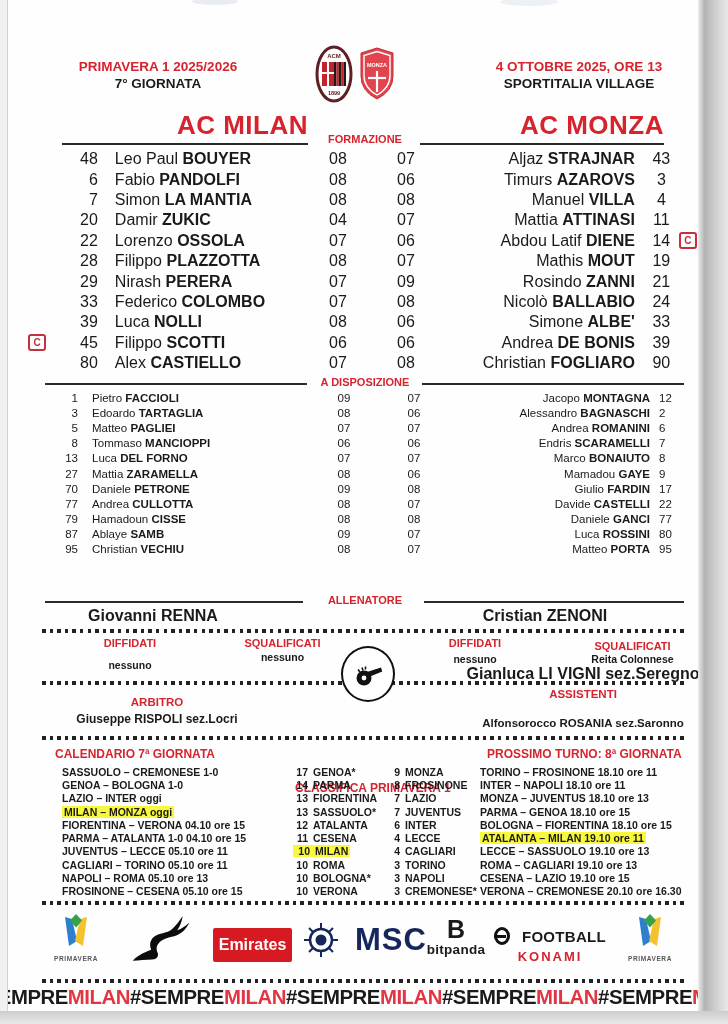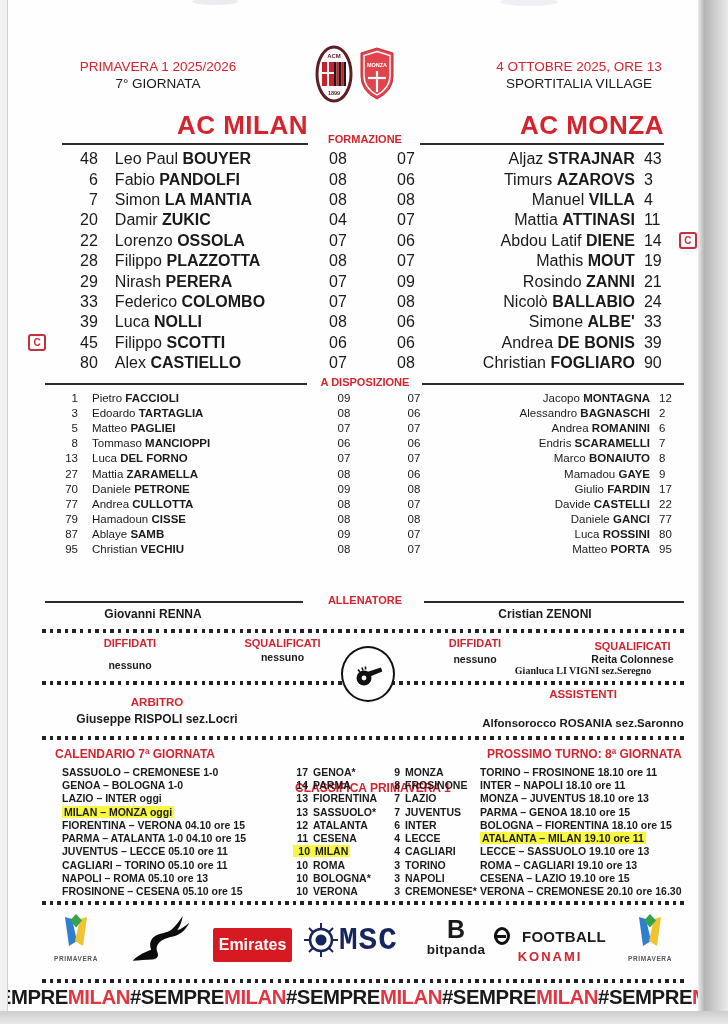--- a/index.html
+++ b/index.html
@@ -16,21 +16,21 @@
   .edge-bottom{position:absolute;left:0;bottom:0;width:100%;height:13px;z-index:6;
     background:linear-gradient(180deg,#cdcdcd,#e8e8e8);}
   .smudge{position:absolute;border-radius:50%;background:#9fb3c8;z-index:4;}
   .sm1{left:192px;top:-2px;width:46px;height:7px;opacity:.22;}
   .sm2{left:500px;top:-2px;width:58px;height:8px;opacity:.18;}
 
   .red{color:#d6242e;}
   b{font-weight:bold;}
 
   
-  .hdr{position:absolute;text-align:center;font-weight:normal;font-size:13.5px;line-height:17px;}
+  .hdr{position:absolute;text-align:center;font-weight:bold;font-size:13.5px;line-height:17px;}
   #hdr-left{top:58px;left:52px;width:212px;}
   #hdr-right{top:58px;left:462px;width:234px;}
   .crest{position:absolute;}
   #crest-milan{left:315px;top:45px;}
   #crest-monza{left:359px;top:47px;}
 
   .team-title{position:absolute;top:110px;font-size:26px;font-weight:bold;color:#d6242e;text-align:right;letter-spacing:.5px;}
   #team-home{left:62px;width:246px;}
   #team-away{left:420px;width:244px;}
   .ul{position:absolute;top:143px;height:2px;background:#2b2b2b;}
@@ -49,37 +49,37 @@
 
   
   #starters{position:absolute;top:149px;left:28px;width:676px;}
   .s-row{display:flex;height:20.4px;align-items:center;font-size:16px;white-space:nowrap;}
   .c-cap{width:28px;display:flex;align-items:center;}
   .c-hnum{width:44px;text-align:right;}
   .c-hname{width:210px;padding-left:17px;overflow:visible;}
   .c-g{width:40px;text-align:center;}
   .c-gap{width:30px;}
   .c-aname{width:216px;text-align:right;}
-  .c-anum{width:36px;padding-left:9px;}
+  .c-anum{width:36px;padding-left:9px;text-align:center;}
   .c-acap{width:26px;display:flex;align-items:center;}
   .capbox{display:inline-block;min-width:12px;height:13px;line-height:13px;border:2px solid #c5303c;border-radius:3px;
     color:#c5303c;font-weight:bold;font-style:normal;font-size:10px;text-align:center;padding:0 1px;}
 
   
   #bench{position:absolute;top:390px;left:28px;width:676px;}
   .b-row{display:flex;height:15.2px;align-items:center;font-size:11.5px;white-space:nowrap;}
   .bc-num{width:50px;text-align:right;}
   .bc-hname{width:232px;padding-left:14px;}
   .bc-g{width:40px;text-align:center;}
   .bc-gap{width:30px;}
   .bc-aname{width:216px;text-align:right;}
   .bc-anum{width:36px;padding-left:9px;}
 
   
-  .coach{position:absolute;top:607px;font-weight:bold;font-size:12px;text-align:center;}
+  .coach{position:absolute;top:607px;font-weight:bold;font-size:16px;text-align:center;}
   #coach-home{left:38px;width:230px;}
   #coach-away{left:430px;width:230px;}
   .dot{position:absolute;height:4px;z-index:1;
     background:repeating-linear-gradient(90deg,#222 0 3.5px,transparent 3.5px 7.6px);}
   #dot1{top:629px;left:42px;width:644px;}
   #dot2{top:681px;left:42px;width:644px;}
   #dot3{top:736px;left:42px;width:644px;}
   #dot4{top:901px;left:42px;width:644px;}
   #dot5{top:979px;left:42px;width:644px;}
   .lab{position:absolute;color:#d6242e;font-weight:bold;font-size:11px;text-align:center;}
@@ -90,21 +90,21 @@
   .val{position:absolute;font-weight:bold;font-size:10.5px;text-align:center;}
   #dif-h-val{top:659px;left:75px;width:110px;}
   #squ-h-val{top:651px;left:225px;width:115px;}
   #dif-a-val{top:653px;left:420px;width:110px;}
   #squ-a-val{top:653px;left:570px;width:125px;}
   .whistle{position:absolute;left:341px;top:646px;width:50px;height:52px;background:#fff;border:2px solid #111;
     border-radius:50%;display:flex;align-items:center;justify-content:center;z-index:2;}
   #arbitro-lab{top:696px;left:90px;width:134px;font-size:11.5px;}
   #arbitro-name{top:712px;left:37px;width:240px;font-size:12px;}
   #assist-lab{top:688px;left:518px;width:130px;font-size:11.5px;}
-  #assist-1{top:665px;left:443px;width:280px;font-size:10px;font-family:Liberation Serif, serif;}
+  #assist-1{top:665px;left:443px;width:280px;font-size:16px;}
   #assist-2{top:717px;left:443px;width:280px;font-size:11.5px;}
 
   
   .col-title{position:absolute;color:#d6242e;font-weight:bold;font-size:12px;white-space:nowrap;}
   #cal-title{top:747px;left:55px;}
   #cls-title{top:781px;left:295px;width:145px;text-align:center;}
   #nxt-title{top:747px;left:487px;width:180px;text-align:center;}
   .t-col{position:absolute;top:765px;}
   #cal-rows{left:62px;width:228px;}
   #cls-left{left:293px;width:92px;}
@@ -118,21 +118,21 @@
   .spn{position:absolute;z-index:2;}
   .prim{width:56px;text-align:center;}
   .prim-text{font-size:6.5px;font-weight:bold;color:#555;letter-spacing:.6px;margin-top:1px;}
   #spn-prim1{left:48px;top:914px;}
   #spn-prim2{left:622px;top:914px;}
   #spn-puma{left:128px;top:915px;}
   #spn-emirates{left:213px;top:928px;}
   .emirates-box{width:79px;height:34px;background:#d71a21;color:#fff;display:flex;align-items:center;justify-content:center;
     font-size:16px;font-weight:bold;border-radius:2px;}
   #spn-msc{left:303px;top:922px;display:flex;align-items:center;}
-  .msc-text{font-family:Liberation Mono, monospace;font-weight:bold;font-size:31px;color:#15265c;letter-spacing:1px;margin-left:0;}
+  .msc-text{font-family:Liberation Sans, sans-serif;font-weight:bold;font-size:31px;color:#15265c;letter-spacing:1px;margin-left:16px;}
   #spn-bitpanda{left:424px;top:916px;width:64px;text-align:center;}
   .bp-b{font-size:25px;font-weight:bold;line-height:26px;}
   .bp-text{font-size:13.5px;font-weight:bold;letter-spacing:.3px;}
   #spn-efb{left:494px;top:927px;width:112px;text-align:center;}
   .efb-row{display:flex;align-items:center;justify-content:space-between;gap:12px;font-size:15px;font-weight:bold;letter-spacing:.3px;}
   .efb-e{position:relative;width:12px;height:12px;border:3px solid #111;border-radius:50%;display:inline-block;}
   .efb-e::after{content:"";position:absolute;left:-3px;top:4.5px;width:12px;height:3px;background:#111;}
   .konami{color:#d6242e;font-weight:bold;font-size:13px;letter-spacing:2px;margin-top:4px;}
 
   

